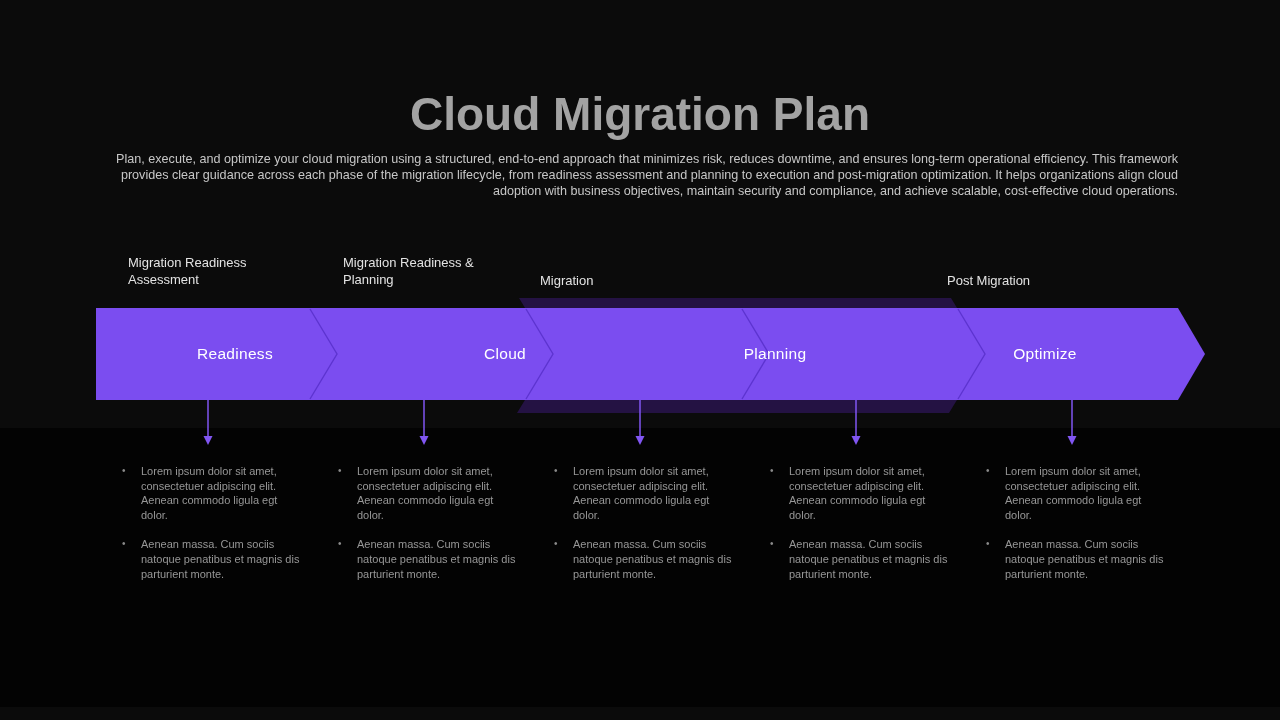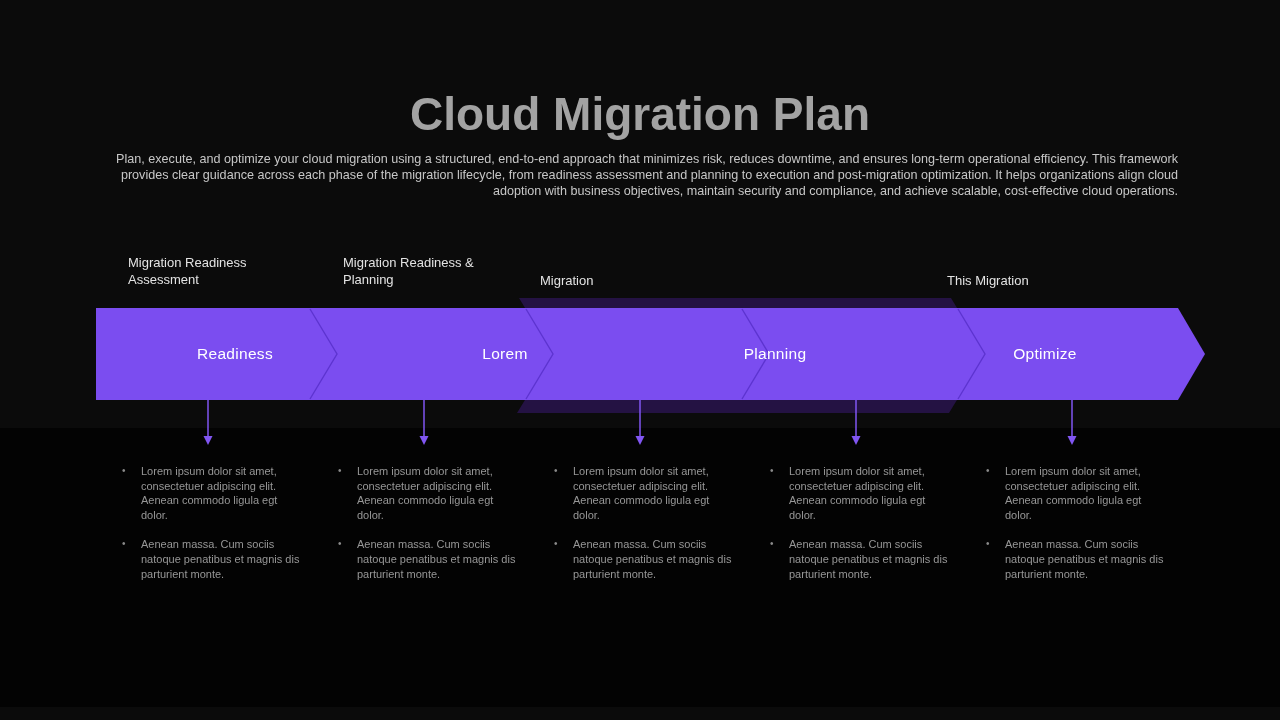--- a/index.html
+++ b/index.html
@@ -55,21 +55,21 @@
 
 <div class="lower-panel"></div>
 
 <h1 class="slide-title">Cloud Migration Plan</h1>
 
 <p class="slide-desc">Plan, execute, and optimize your cloud migration using a structured, end-to-end approach that minimizes risk, reduces downtime, and ensures long-term operational efficiency. This framework provides clear guidance across each phase of the migration lifecycle, from readiness assessment and planning to execution and post-migration optimization. It helps organizations align cloud adoption with business objectives, maintain security and compliance, and achieve scalable, cost-effective cloud operations.</p>
 
 <div class="phase-header ph1">Migration Readiness Assessment</div>
 <div class="phase-header ph2">Migration Readiness &amp; Planning</div>
 <div class="phase-header ph3">Migration</div>
-<div class="phase-header ph4">This Migration</div>
+<div class="phase-header ph4">Post Migration</div>
 
 <svg class="diagram-svg" viewBox="0 0 1280 720">
 
   <polygon points="519,298 951,298 985,354 949,413 517,413 553,354" fill="#241243"></polygon>
 
   <polygon points="96,308 1178,308 1205,354 1178,400 96,400" fill="#7b4df0"></polygon>
 
   <polyline fill="none" stroke-width="1.4" points="310,309 337,354 310,399" stroke="#5d34d0"></polyline>
   <polyline fill="none" stroke-width="1.4" points="526,309 553,354 526,399" stroke="#5d34d0"></polyline>
   <polyline fill="none" stroke-width="1.4" points="742,309 769,354 742,399" stroke="#5d34d0"></polyline>
@@ -92,21 +92,21 @@
     <polygon points="851.5,436 860.5,436 856,445" fill="#8156f2"></polygon>
   </g>
   <g>
     <line x1="1072" y1="400" x2="1072" y2="437" stroke-width="1.5" stroke="#8156f2"></line>
     <polygon points="1067.5,436 1076.5,436 1072,445" fill="#8156f2"></polygon>
   </g>
 </svg>
 
 <div class="segment-labels">
   <div class="seg">Readiness</div>
-  <div class="seg">Lorem</div>
+  <div class="seg">Cloud</div>
   <div class="seg">Planning</div>
   <div class="seg">Optimize</div>
 </div>
 
 <div class="bullet-col col1">
   <div class="bullet-item">
     <span class="marker">•</span>
     <span class="btext">Lorem ipsum dolor sit amet, consectetuer adipiscing elit. Aenean commodo ligula egt dolor.</span>
   </div>
   <div class="bullet-item">

